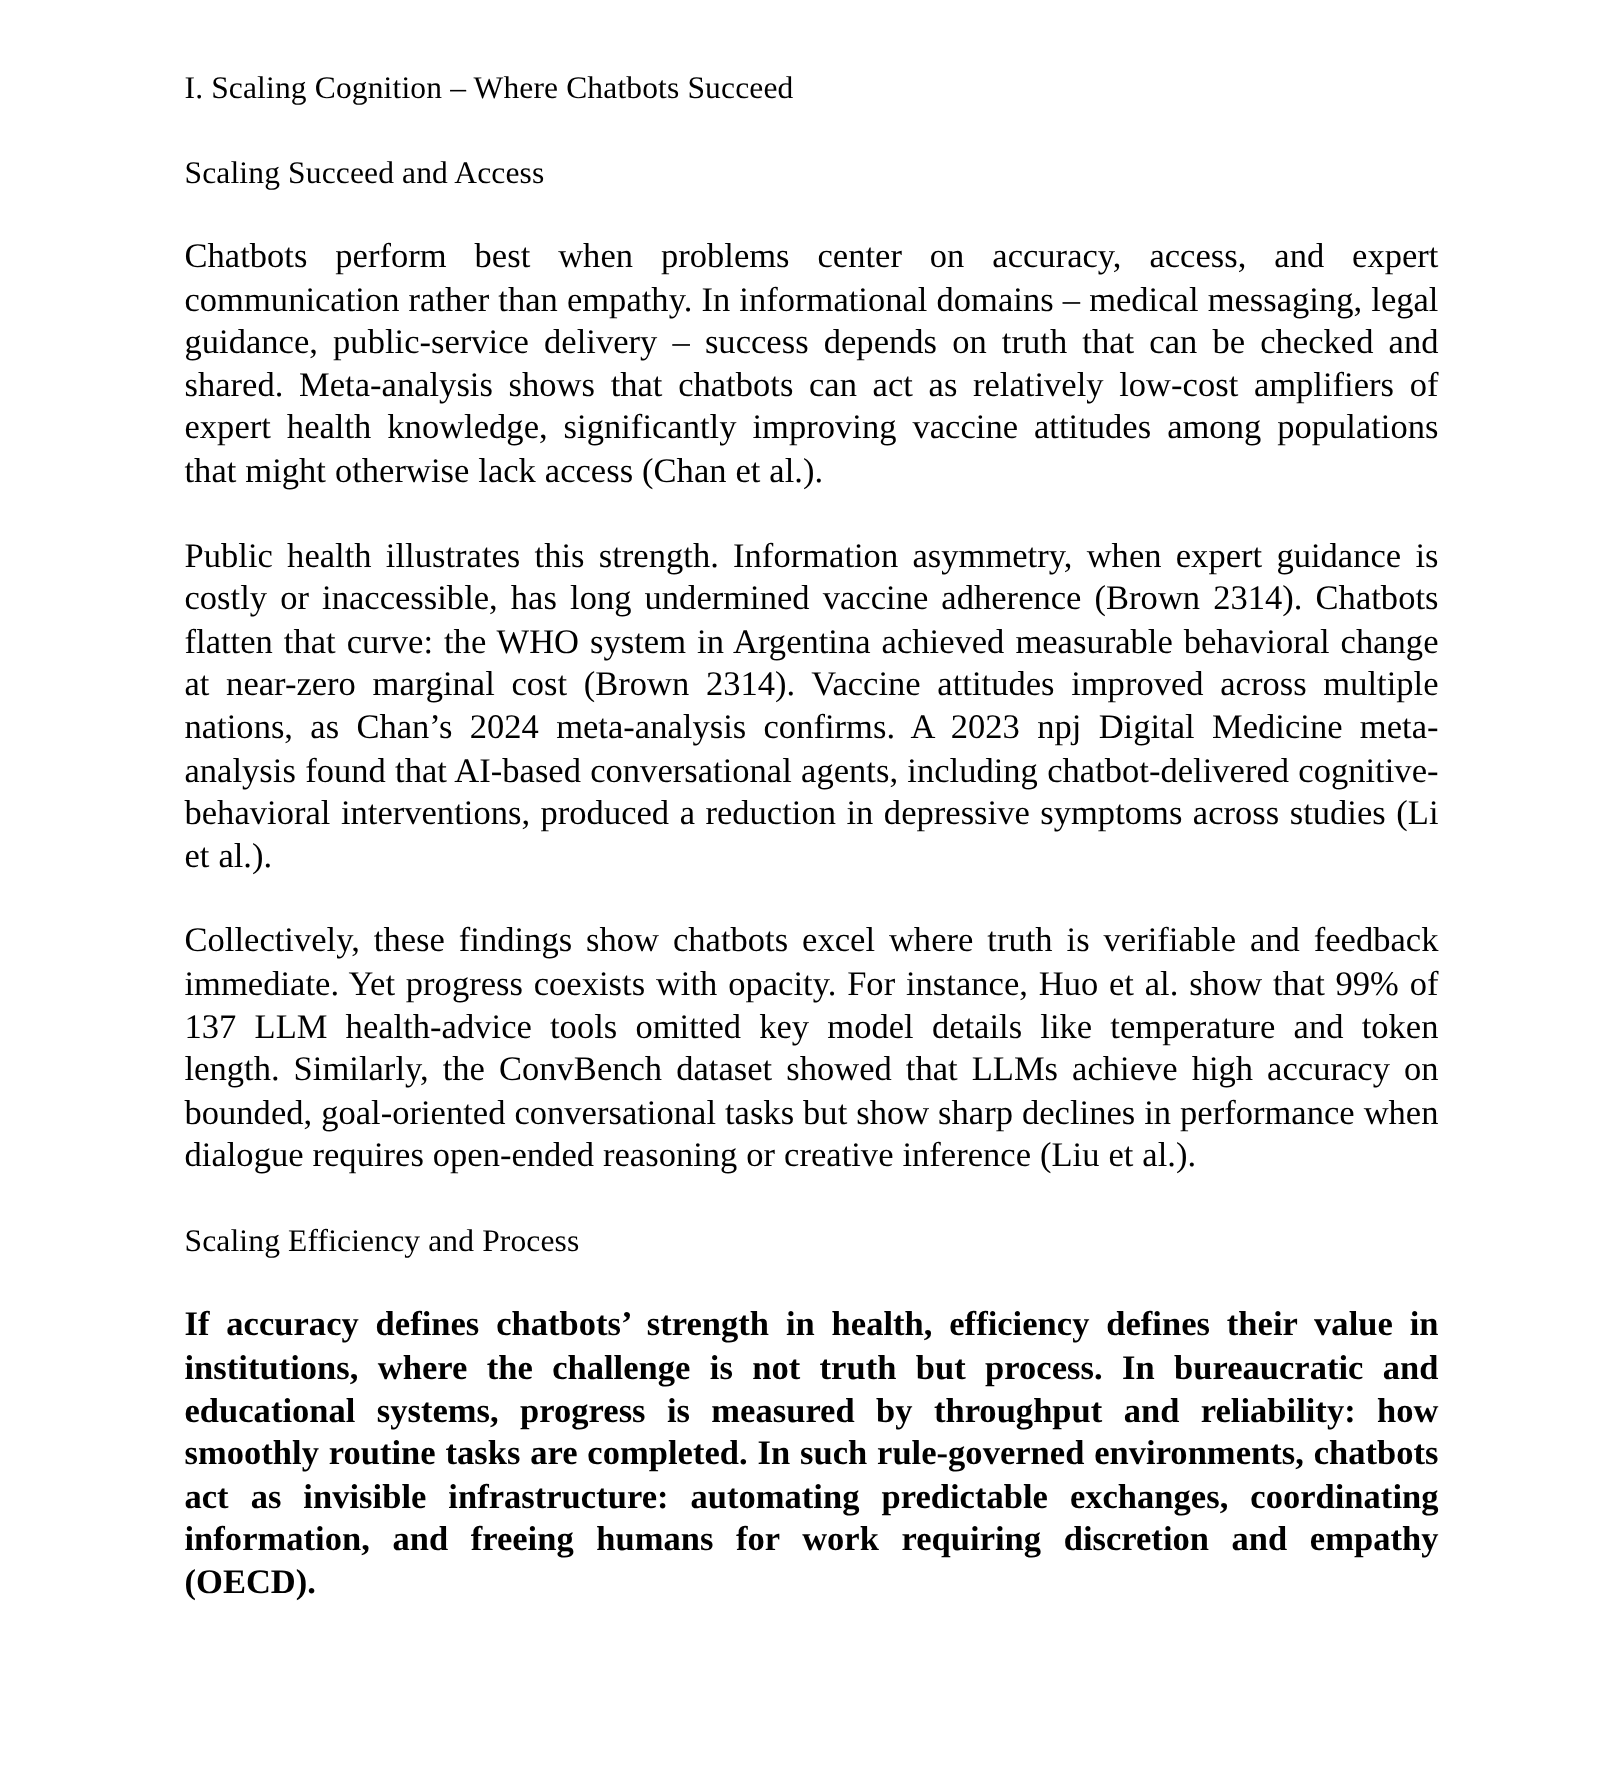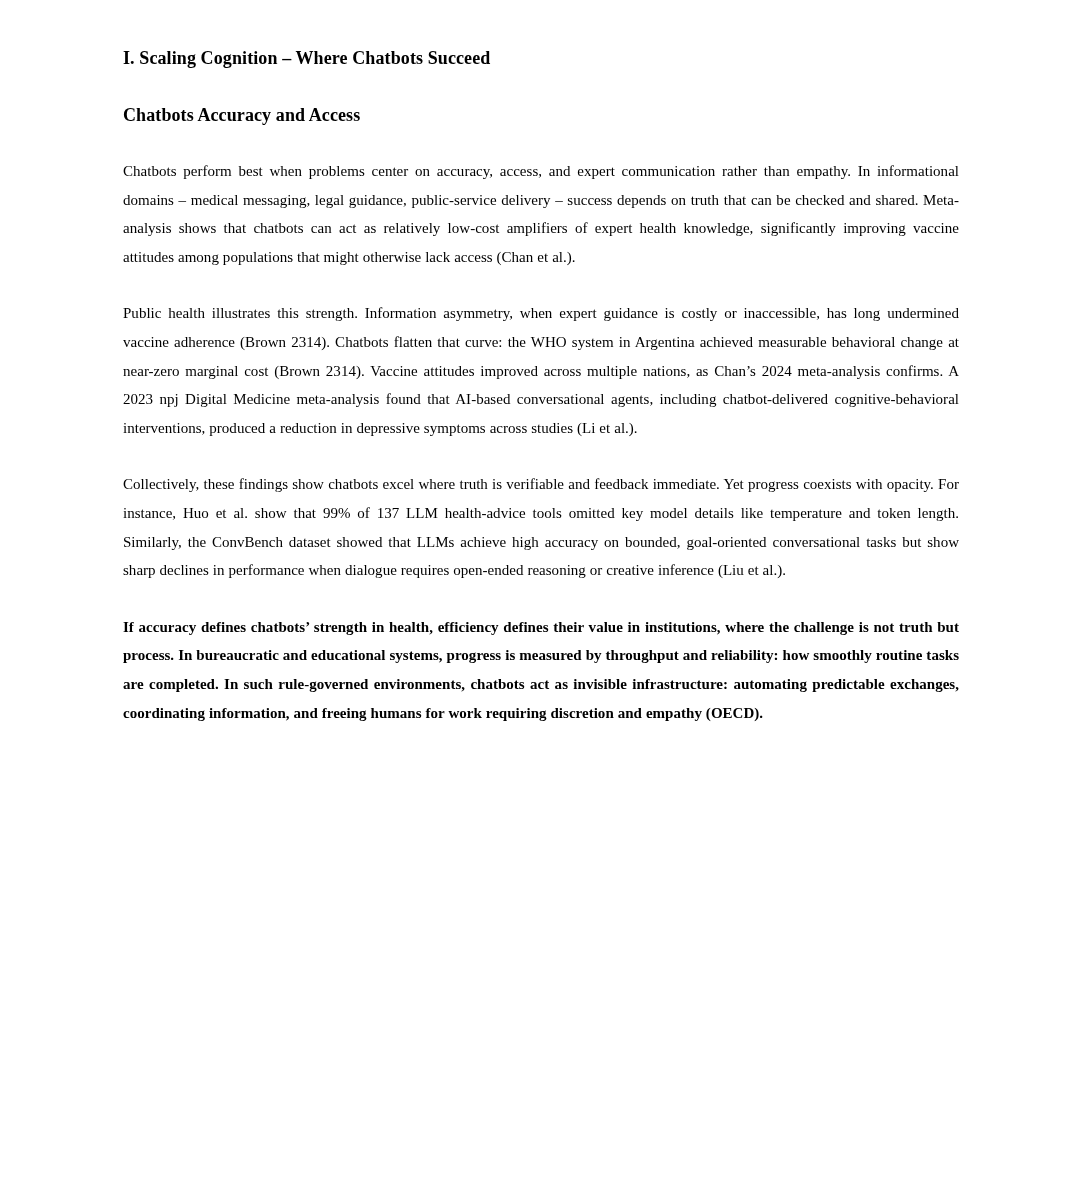--- a/index.html
+++ b/index.html
@@ -19,32 +19,32 @@
     width: 1080px;
     height: 1194px;
     background: #ffffff;
     box-sizing: border-box;
     padding: 44px 122px 0 123px;
   }
   .doc-body {
     width: 836px;
   }
   .heading {
-    font-size: 18px;
+    font-size: 21px;
     line-height: 28.5px;
     text-align: left;
     margin: 0 0 28px 0;
-    font-weight: bold;
+    font-weight: normal;
     letter-spacing: 0.1px;
   }
   .heading.section-numbered {
     margin-bottom: 28px;
   }
   .para {
-    font-size: 15px;
+    font-size: 23px;
     line-height: 28.6px;
     text-align: justify;
     text-justify: inter-word;
     margin: 0 0 28px 0;
     letter-spacing: 0.02px;
     word-spacing: 0.2px;
     hyphens: none;
   }
   .para:last-child {
     margin-bottom: 0;
@@ -52,26 +52,27 @@
   }
 </style>
 </head>
 <body>
 
 <div class="page">
   <div class="doc-body">
 
     <p class="heading section-numbered">I. Scaling Cognition  –  Where Chatbots Succeed</p>
 
-    <p class="heading">Chatbots Accuracy and Access</p>
+    <p class="heading">Scaling Succeed and Access</p>
 
     <p class="para">Chatbots perform best when problems center on accuracy, access, and expert communication rather than empathy. In informational domains – medical messaging, legal guidance, public-service delivery – success depends on truth that can be checked and shared. Meta-analysis shows that chatbots can act as relatively low-cost amplifiers of expert health knowledge, significantly improving vaccine attitudes among populations that might otherwise lack access (Chan et al.).</p>
 
     <p class="para">Public health illustrates this strength. Information asymmetry, when expert guidance is costly or inaccessible, has long undermined vaccine adherence (Brown 2314). Chatbots flatten that curve: the WHO system in Argentina achieved measurable behavioral change at near-zero marginal cost (Brown 2314). Vaccine attitudes improved across multiple nations, as Chan’s 2024 meta-analysis confirms. A 2023 npj Digital Medicine meta-analysis found that AI-based conversational agents, including chatbot-delivered cognitive-behavioral interventions, produced a reduction in depressive symptoms across studies (Li et al.).</p>
 
     <p class="para">Collectively, these findings show chatbots excel where truth is verifiable and feedback immediate. Yet progress coexists with opacity. For instance, Huo et al. show that 99% of 137 LLM health-advice tools omitted key model details like temperature and token length. Similarly, the ConvBench dataset showed that LLMs achieve high accuracy on bounded, goal-oriented conversational tasks but show sharp declines in performance when dialogue requires open-ended reasoning or creative inference (Liu et al.).</p>
 
 
+    <p class="heading">Scaling Efficiency and Process</p>
 
     <p class="para">If accuracy defines chatbots’ strength in health, efficiency defines their value in institutions, where the challenge is not truth but process. In bureaucratic and educational systems, progress is measured by throughput and reliability: how smoothly routine tasks are completed. In such rule-governed environments, chatbots act as invisible infrastructure: automating predictable exchanges, coordinating information, and freeing humans for work requiring discretion and empathy (OECD).</p>
 
   </div>
 </div>
 
 </body></html>

